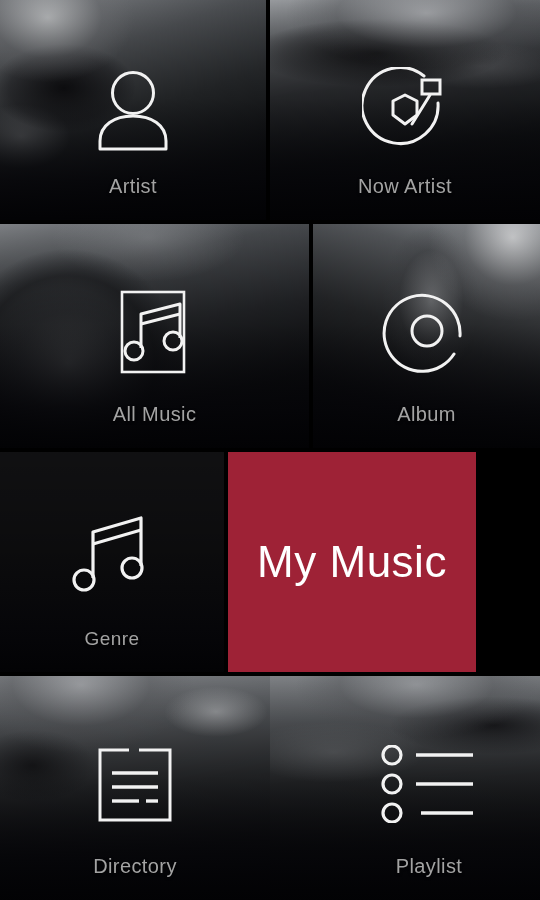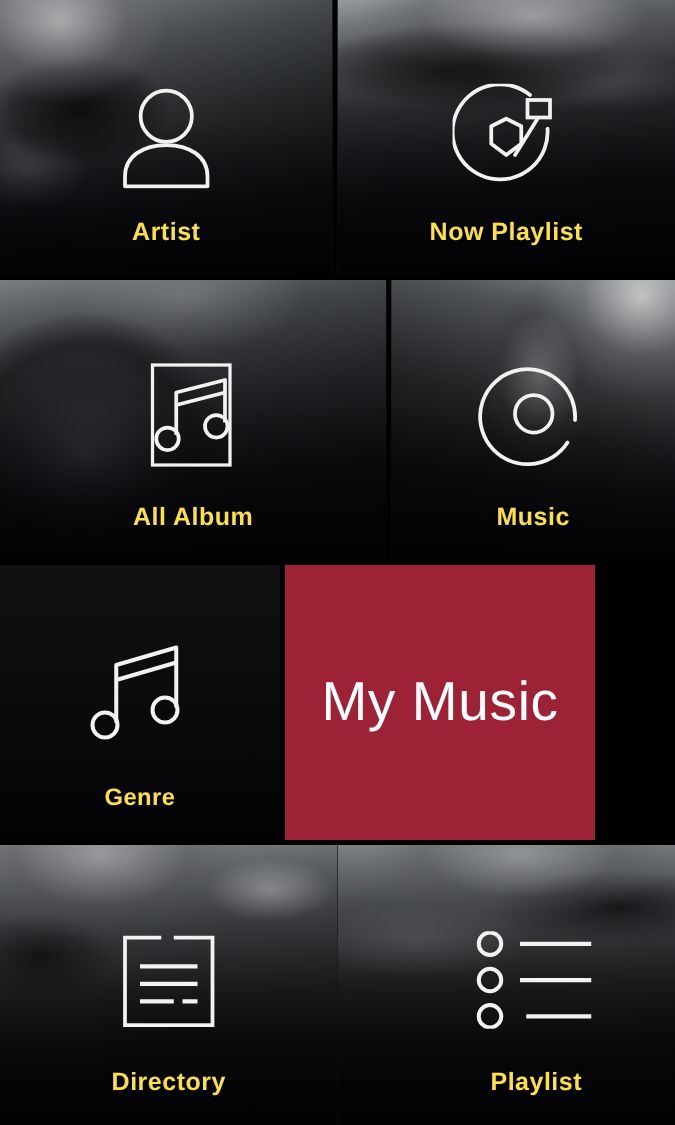--- a/index.html
+++ b/index.html
@@ -31,23 +31,23 @@
     background:linear-gradient(to bottom, rgba(0,0,0,0.10) 0%, rgba(0,0,0,0.35) 45%, rgba(4,4,7,0.88) 82%, rgba(2,2,4,0.97) 100%);
   }
   .tile .content {
     position:absolute; inset:0;
     display:flex; flex-direction:column;
     align-items:center; justify-content:center;
   }
   .icon { display:block; }
   .icon svg { display:block; }
   .label {
-    color:#fde047;
+    color:#a3a3a3;
     font-size:20px;
-    font-weight:700;
+    font-weight:400;
     letter-spacing:0.4px;
     text-shadow:0 1px 3px rgba(0,0,0,0.8);
     white-space:nowrap;
   }
   .label-bottom {
     position:absolute;
     left:0; right:0;
     text-align:center;
   }
 
@@ -144,52 +144,52 @@
     <div class="veil"></div>
     <div class="content">
       <span class="icon">
         <svg width="86" height="86" viewBox="0 0 86 86">
           <path d="M62 9 A38 38 0 1 0 76 36" fill="none" stroke="#f2f2f2" stroke-width="3" stroke-linecap="round"></path>
           <path d="M43 28 L55 34 L55 48 L43 57 L31 48 L31 34 Z" fill="none" stroke="#f2f2f2" stroke-width="3" stroke-linejoin="round"></path>
           <rect x="60" y="13" width="18" height="14" fill="none" stroke="#f2f2f2" stroke-width="3"></rect>
           <line x1="50" y1="57" x2="68" y2="28" stroke="#f2f2f2" stroke-width="3" stroke-linecap="round"></line>
         </svg>
       </span>
-      <span class="label label-bottom" style="bottom:22px;">Now Playlist</span>
+      <span class="label label-bottom" style="bottom:22px;">Now Artist</span>
     </div>
   </div>
 
   <div class="tile" id="tile-allmusic" style="left:0px; top:224px; width:309px; height:224px;">
     <div class="photo"></div>
     <div class="veil"></div>
     <div class="content">
       <span class="icon" style="margin-bottom:8px;">
         <svg width="86" height="92" viewBox="0 0 86 92">
           <rect x="10" y="6" width="62" height="80" fill="none" stroke="#f2f2f2" stroke-width="2.6"></rect>
           <path d="M29 62 L29 28 L68 18 L68 52" fill="none" stroke="#f2f2f2" stroke-width="3" stroke-linejoin="round"></path>
           <path d="M29 38 L68 28" fill="none" stroke="#f2f2f2" stroke-width="3"></path>
           <circle cx="22" cy="65" r="9" fill="none" stroke="#f2f2f2" stroke-width="3"></circle>
           <circle cx="61" cy="55" r="9" fill="none" stroke="#f2f2f2" stroke-width="3"></circle>
         </svg>
       </span>
-      <span class="label label-bottom" style="bottom:22px;">All Album</span>
+      <span class="label label-bottom" style="bottom:22px;">All Music</span>
     </div>
   </div>
 
   <div class="tile" id="tile-album" style="left:313px; top:224px; width:227px; height:224px;">
     <div class="photo"></div>
     <div class="veil"></div>
     <div class="content">
       <span class="icon" style="margin-bottom:10px;">
         <svg width="90" height="90" viewBox="0 0 90 90">
           <path d="M72 68 A38 38 0 1 1 78 50" fill="none" stroke="#f2f2f2" stroke-width="3" stroke-linecap="round"></path>
           <circle cx="45" cy="45" r="15" fill="none" stroke="#f2f2f2" stroke-width="3"></circle>
         </svg>
       </span>
-      <span class="label label-bottom" style="bottom:22px;">Music</span>
+      <span class="label label-bottom" style="bottom:22px;">Album</span>
     </div>
   </div>
 
   <div class="tile" id="tile-genre" style="left:0px; top:452px; width:224px; height:220px;">
     <div class="photo"></div>
     <div class="veil"></div>
     <div class="content">
       <span class="icon" style="margin-bottom:14px;">
         <svg width="82" height="90" viewBox="0 0 82 90">
           <path d="M22 68 L22 22 L70 8 L70 56" fill="none" stroke="#f2f2f2" stroke-width="3.2" stroke-linejoin="round"></path>

